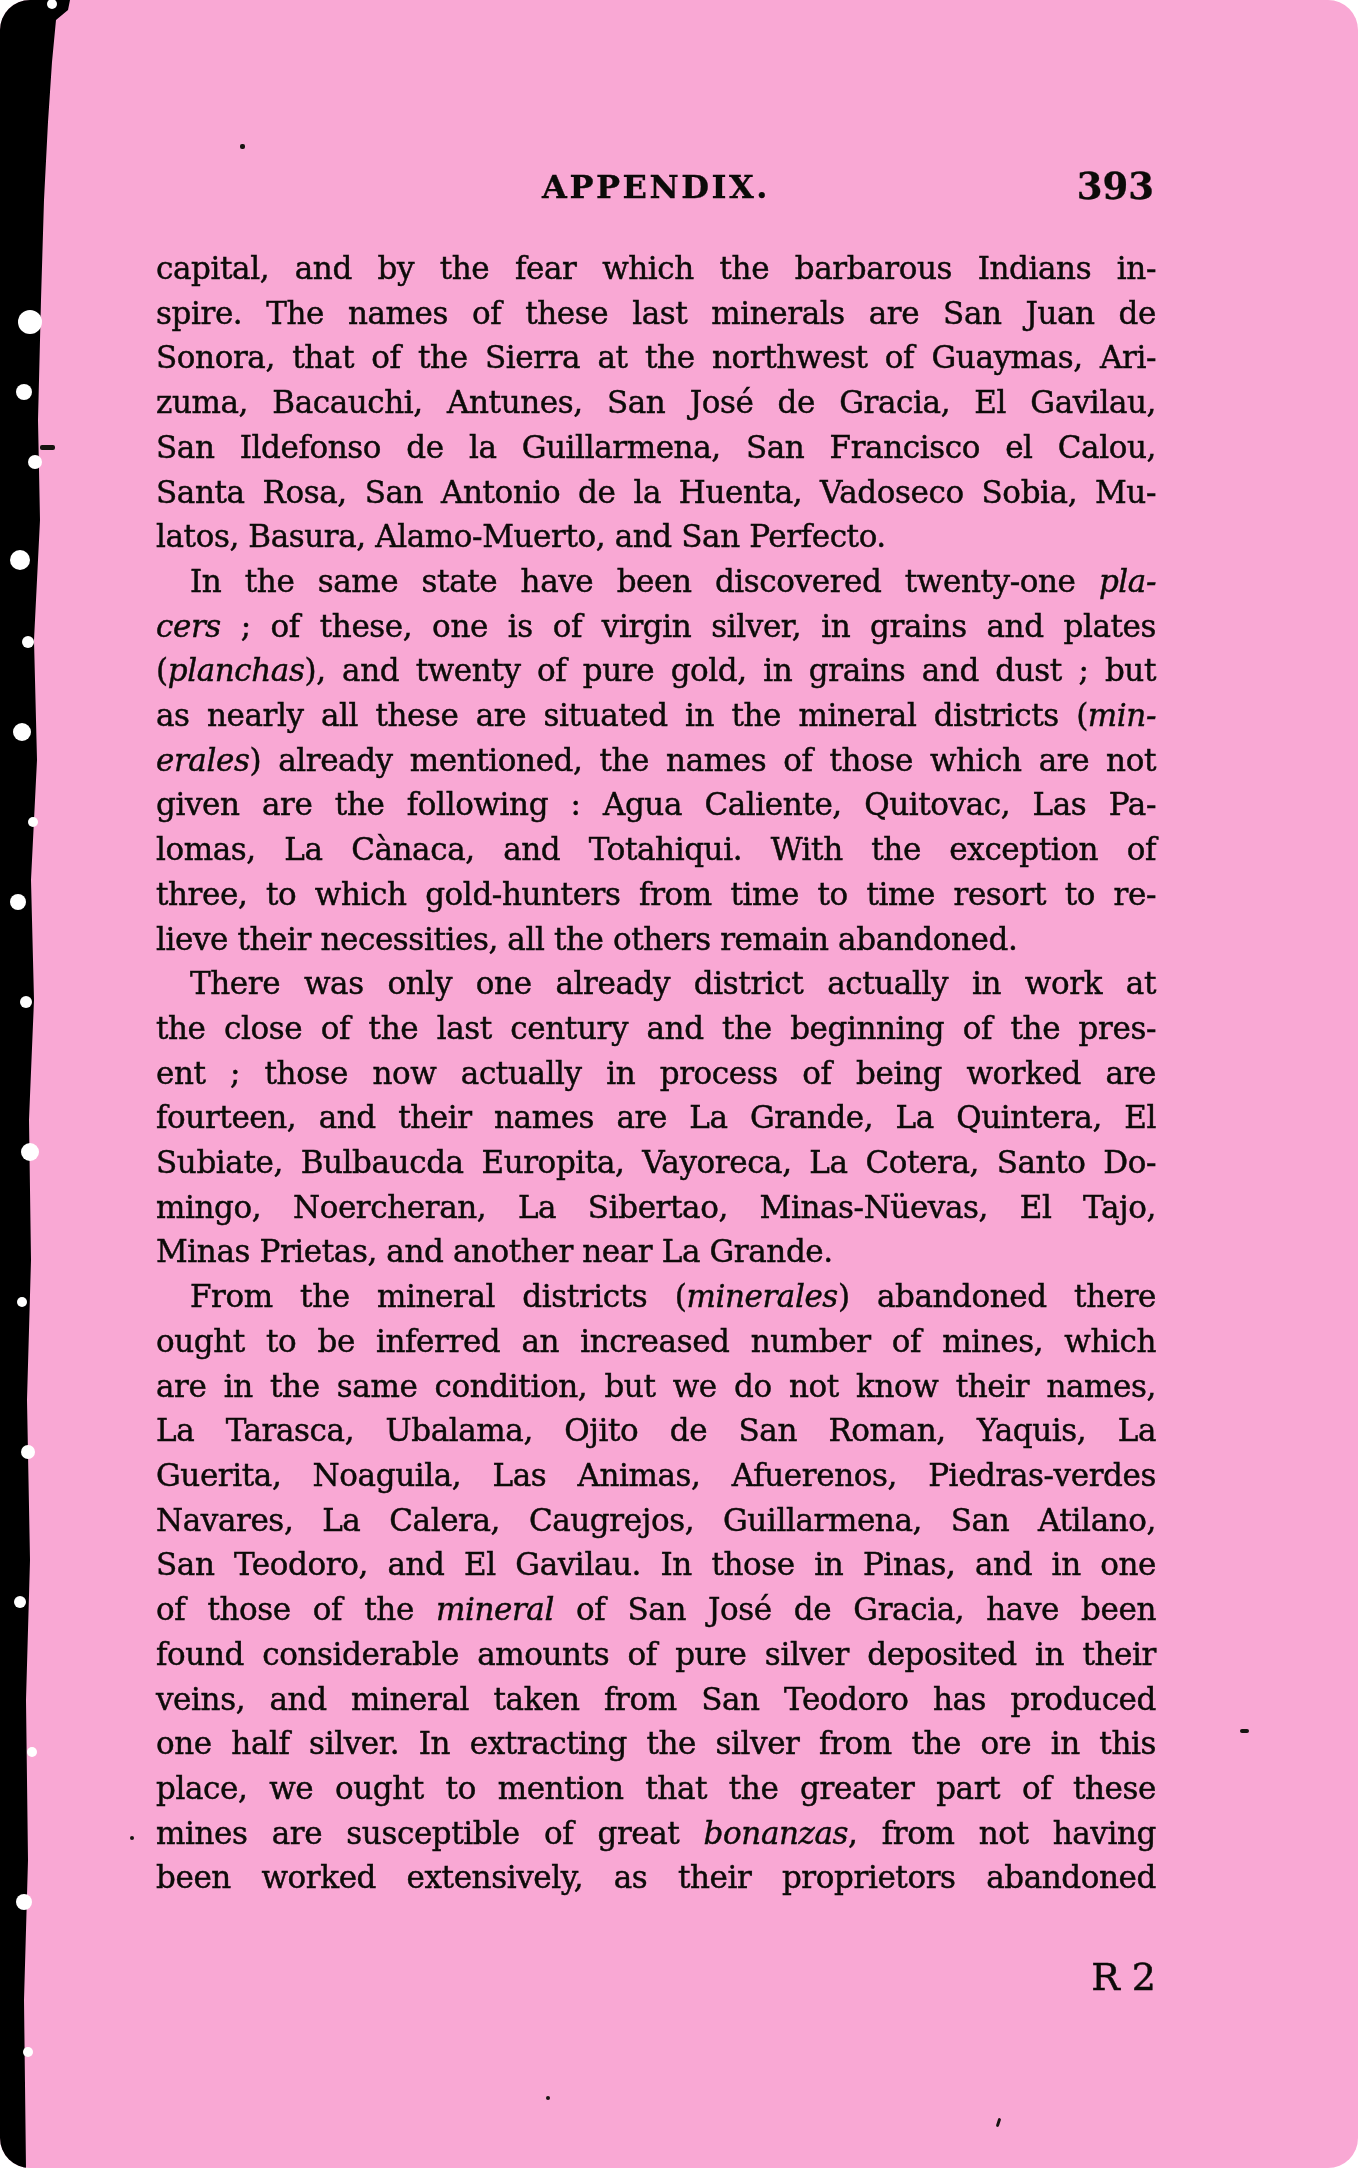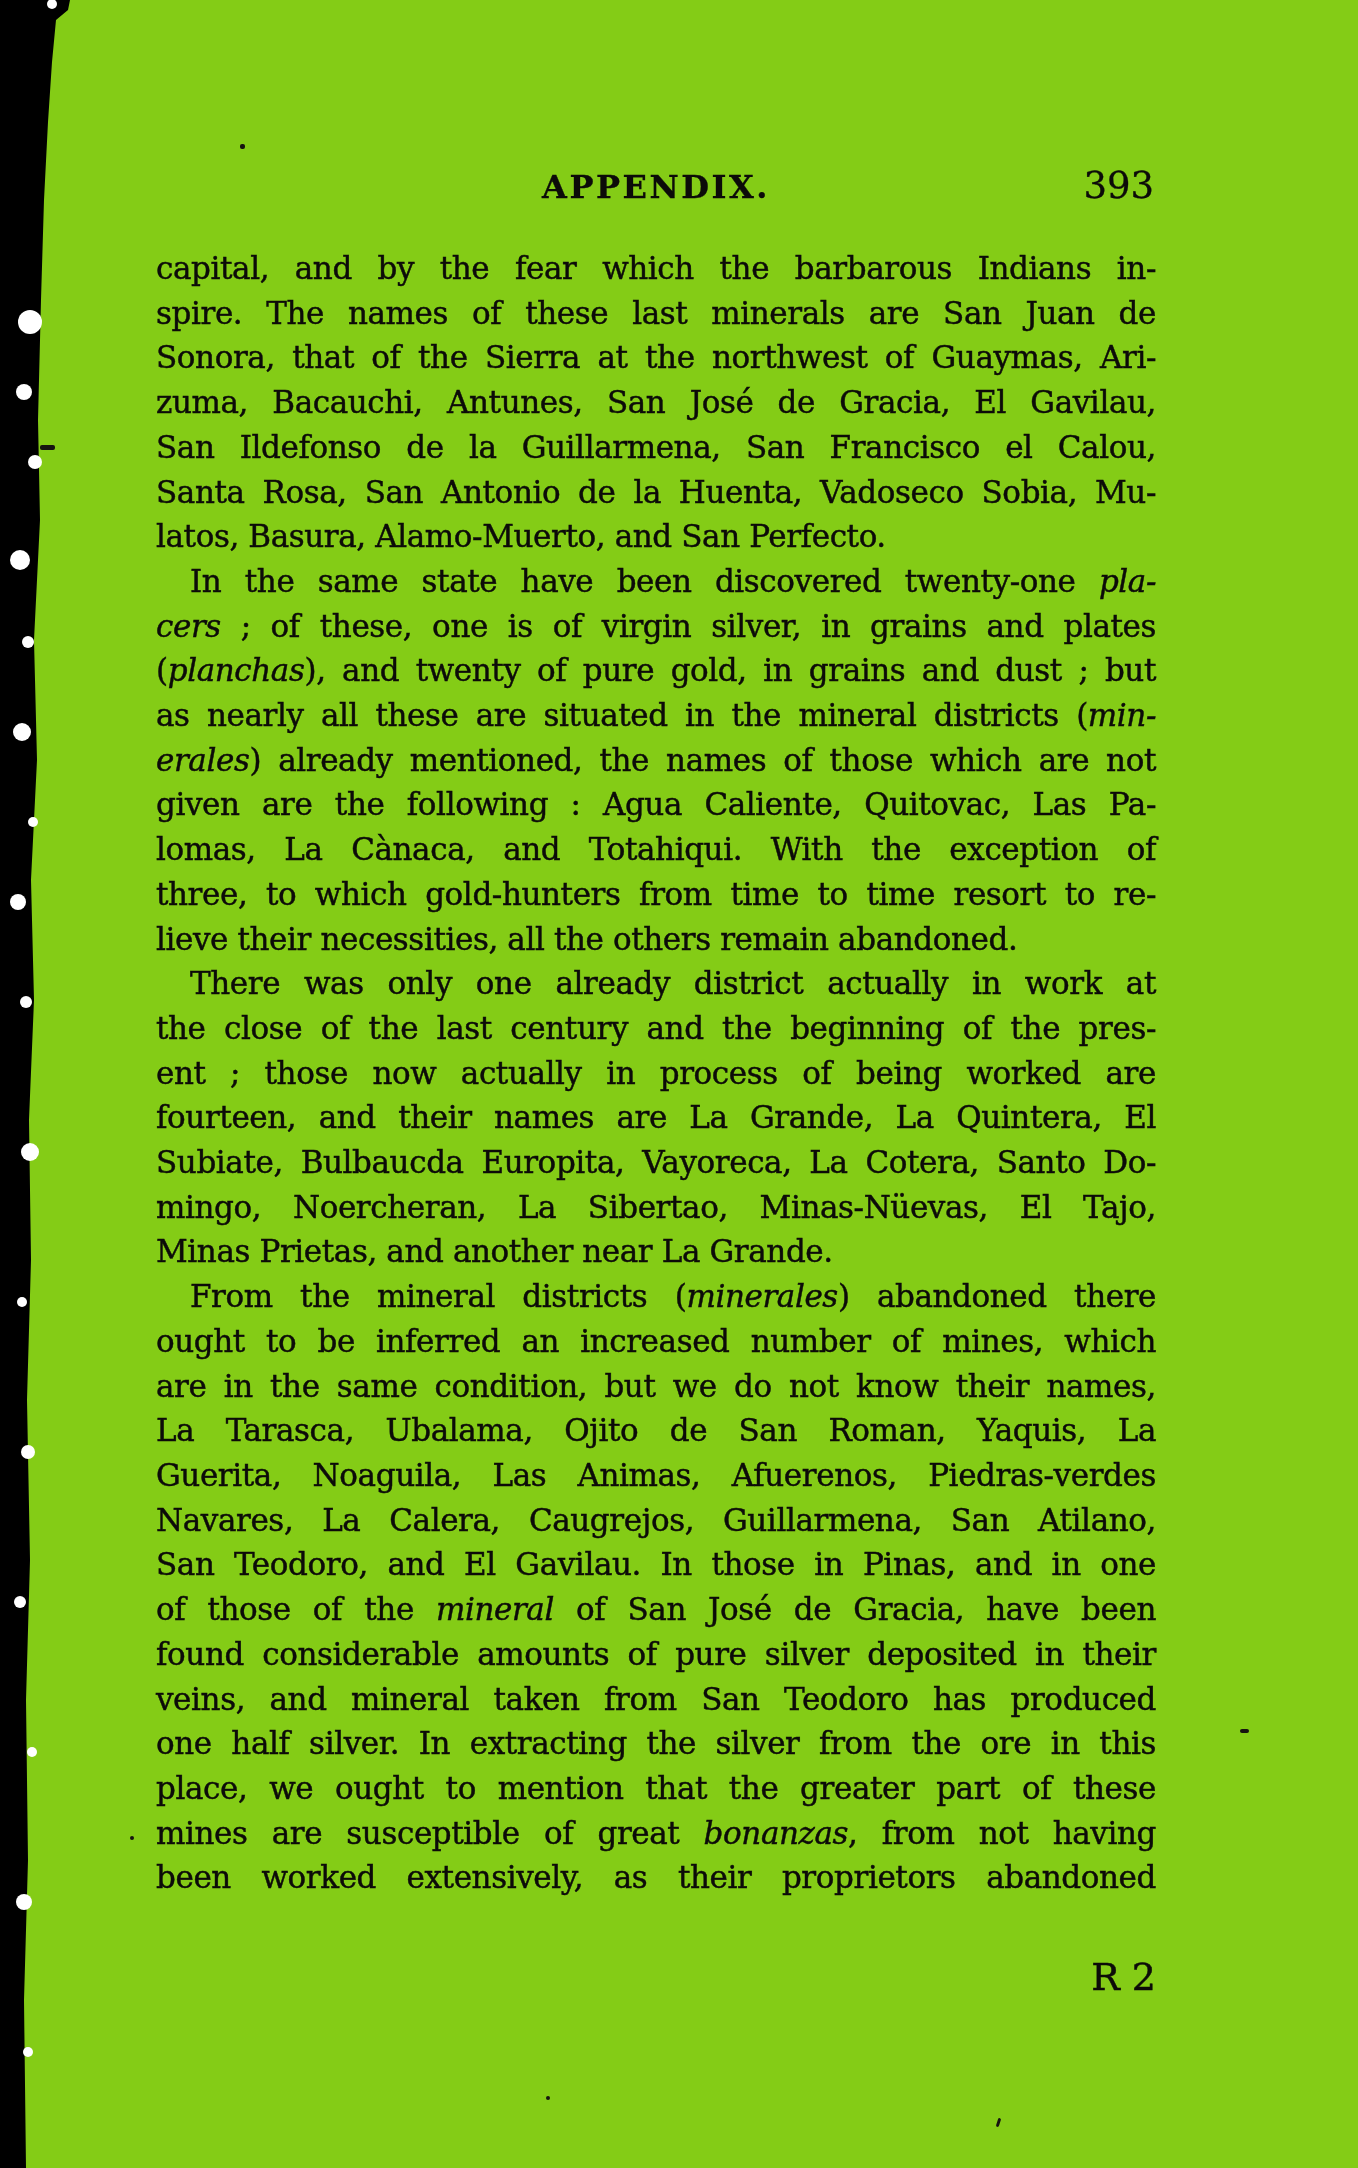--- a/index.html
+++ b/index.html
@@ -4,37 +4,37 @@
 <style>
   html,body{margin:0;padding:0;}
   body{
     width:1358px;height:2168px;
     background:#ffffff;
     position:relative;
     font-family:"DejaVu Serif", serif;
     color:#0c0b09;
     overflow:hidden;
   }
-  .page{position:absolute;inset:0;background:#84cc16;overflow:hidden;}
+  .page{position:absolute;inset:0;background:#f9a8d4;overflow:hidden;border-radius:30px;}
 
   
   .edge-svg{position:absolute;left:0;top:0;}
 
   .running-head{
     position:absolute;left:156px;top:168px;width:1000px;height:48px;
   }
   .head-title{
     position:absolute;left:0;right:0;top:0;
     text-align:center;
     font-size:32px;font-weight:bold;letter-spacing:2.5px;
     -webkit-text-stroke:0.3px #0c0b09;
   }
   .head-page{
     position:absolute;right:2px;top:-4px;
-    font-size:37px;font-weight:normal;
+    font-size:37px;font-weight:bold;
     -webkit-text-stroke:0.3px #0c0b09;
   }
 
   .body-text{
     position:absolute;left:156px;top:246px;width:1000px;
     font-size:31px;line-height:44.7px;letter-spacing:-0.4px;
     -webkit-text-stroke:0.45px #0c0b09;
   }
   .line{white-space:normal;}
   .line.just{text-align:justify;text-align-last:justify;}

